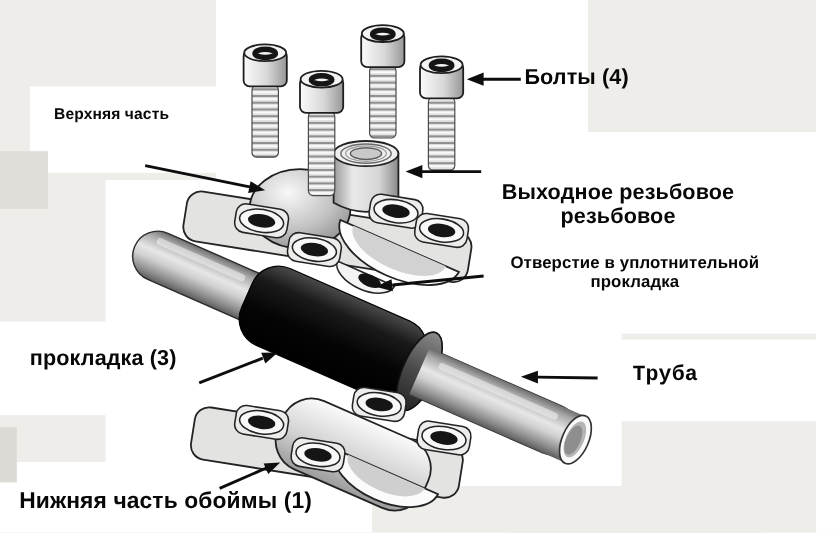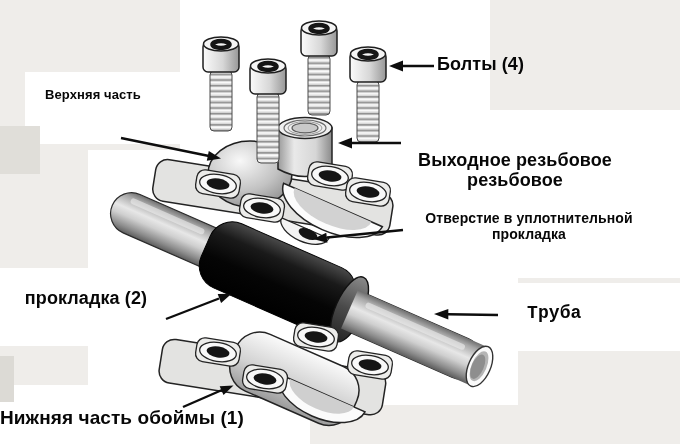--- a/index.html
+++ b/index.html
@@ -222,24 +222,24 @@
   <span class="ln">Выходное резьбовое</span>
   <span class="ln">резьбовое</span>
 </div>
 
 <div class="label center" style="left:384px; top:211px; width:290px; font-size:14px;">
   <span class="ln">Отверстие в уплотнительной</span>
   <span class="ln">прокладка</span>
 </div>
 
 <div class="label center" style="left:2px; top:288px; width:168px;">
-  <span class="ln">прокладка (2)</span>
+  <span class="ln">прокладка (3)</span>
 </div>
 
 <div class="label" style="left:527px; top:303px;font-family:Liberation Mono, monospace;">
   <span class="ln">Труба</span>
 </div>
 
-<div class="label" style="left:0; top:407px; font-size:19px;">
+<div class="label" style="left:16px; top:407px; font-size:19px;">
   <span class="ln">Нижняя часть обоймы (1)</span>
 </div>
 
 </div>
 
 </body></html>

